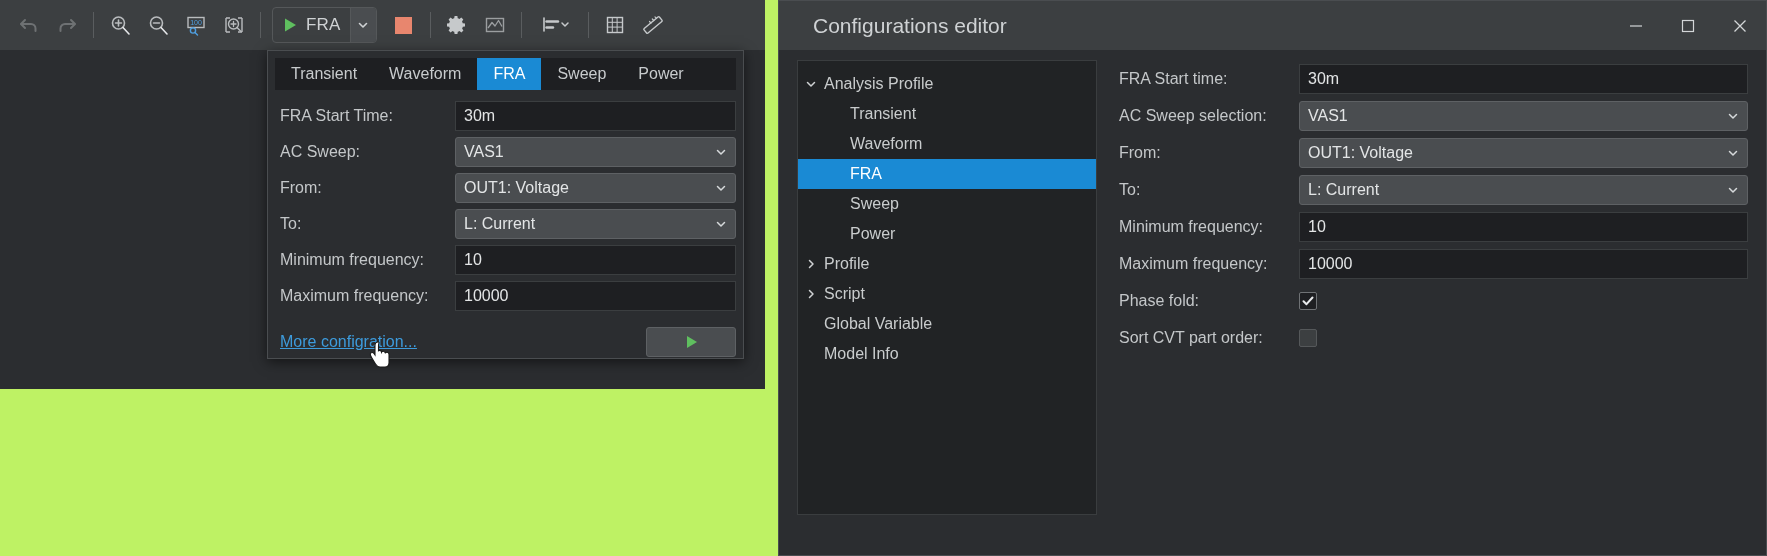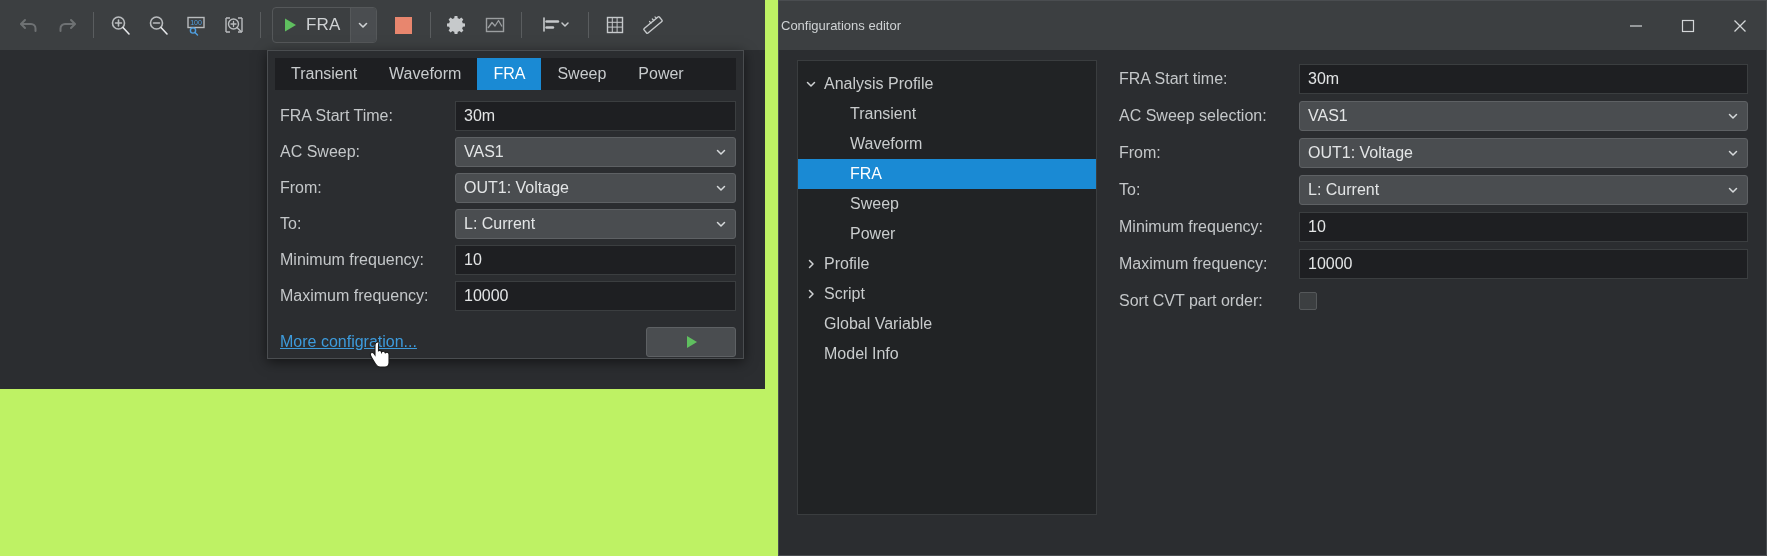--- a/index.html
+++ b/index.html
@@ -144,22 +144,22 @@
     background:#2b2d30;
     border:1px solid #4a4d50;
   }
   #dialog-titlebar {
     position:relative;
     height:49px;
     background:#3c3f41;
     display:flex; align-items:center;
   }
   #dialog-title {
-    font-size:13px; color:#cfd2d4;
-    padding-left:2px;
+    font-size:21px; color:#cfd2d4;
+    padding-left:34px;
   }
   #window-controls {
     position:absolute; right:0; top:0;
     display:flex; height:49px;
   }
   .wc-btn {
     width:52px; height:49px;
     display:flex; align-items:center; justify-content:center;
   }
 
@@ -534,20 +534,28 @@
           <div class="d-label">Minimum frequency:</div>
           <div class="d-field text">10</div>
         </div>
 
         <div class="d-row">
           <div class="d-label">Maximum frequency:</div>
           <div class="d-field text">10000</div>
         </div>
 
 
+        <div class="d-row">
+          <div class="d-label">Phase fold:</div>
+          <div class="d-check">
+            <svg width="14" height="14" viewBox="0 0 14 14">
+              <path d="M2.5 7.2 L5.5 10.2 L11.5 3.5" stroke="#e8eaec" stroke-width="2" fill="none" stroke-linecap="round" stroke-linejoin="round"></path>
+            </svg>
+          </div>
+        </div>
 
         <div class="d-row">
           <div class="d-label">Sort CVT part order:</div>
           <div class="d-check unchecked"></div>
         </div>
 
       </div>
     </div>
   </div>
 

